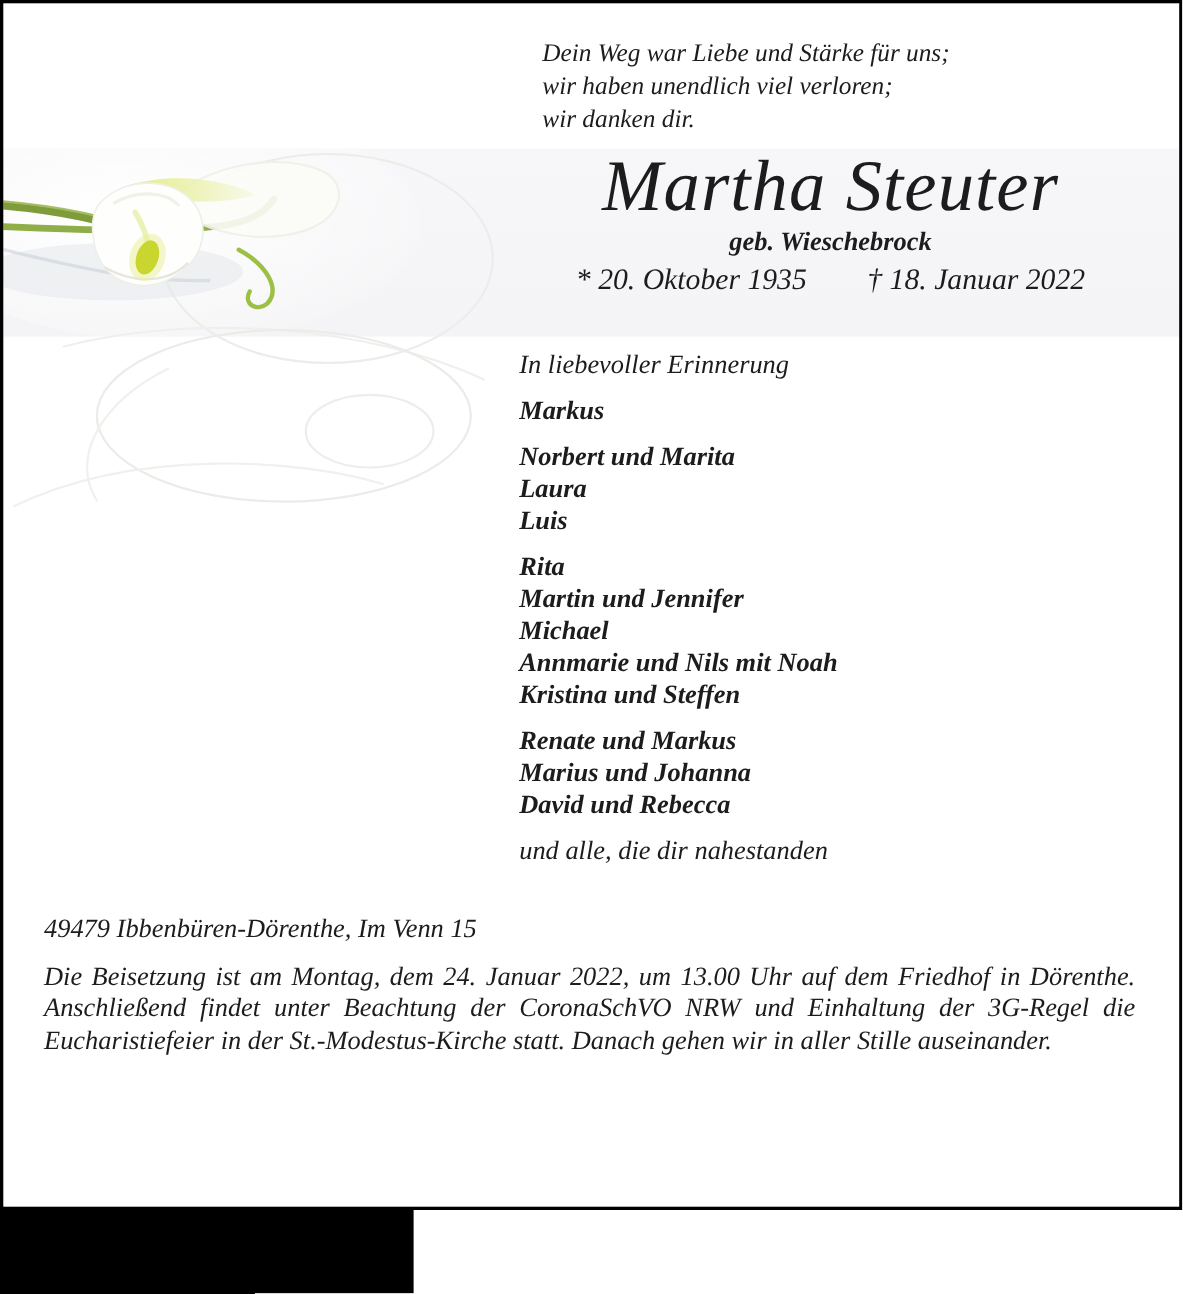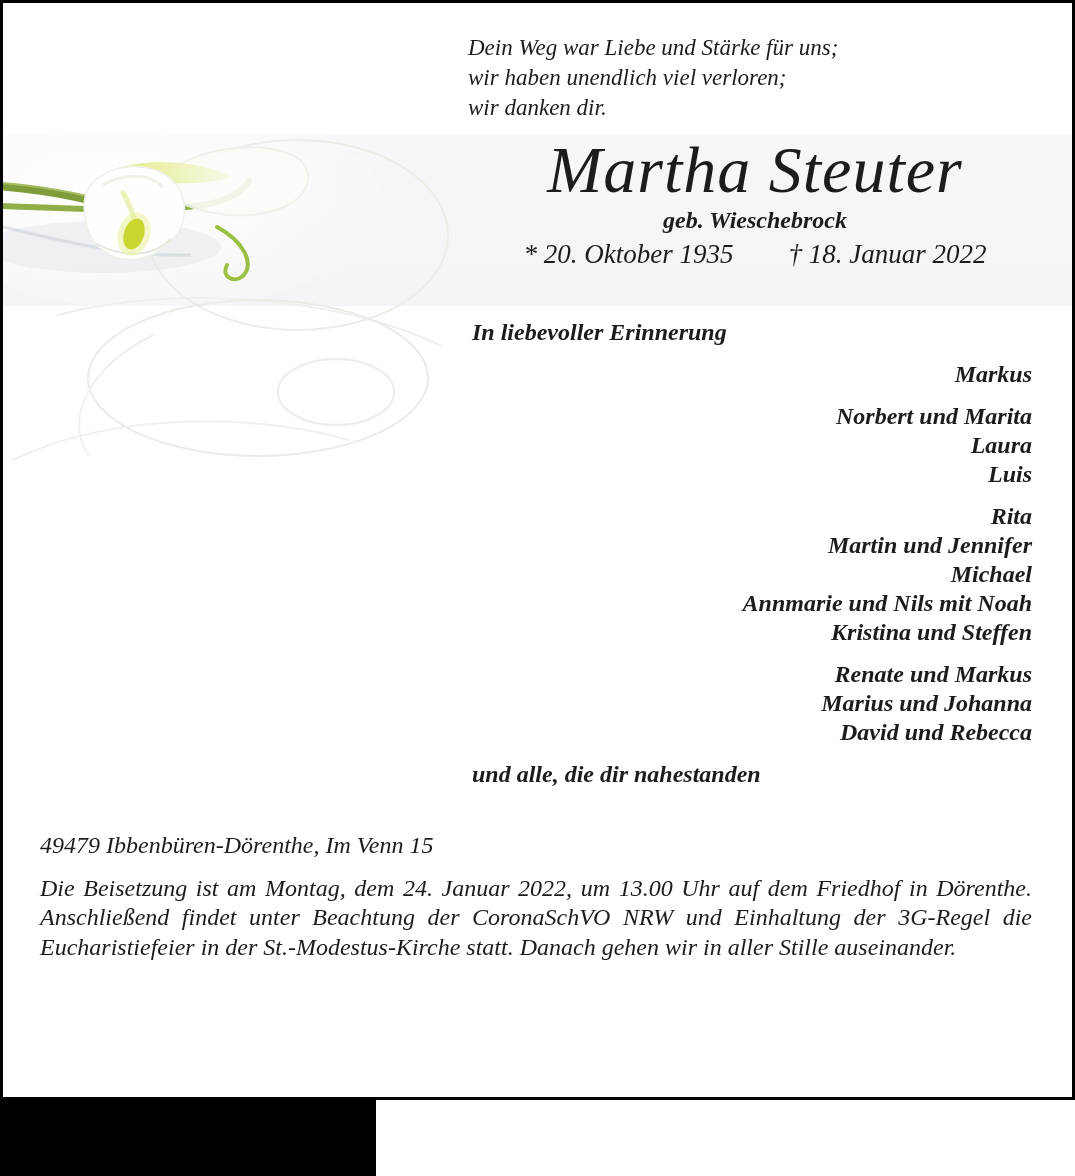--- a/index.html
+++ b/index.html
@@ -13,39 +13,39 @@
   .page{position:relative;width:1075px;height:1176px;background:#ffffff;overflow:hidden;}
 
   
   .frame{
     position:absolute;left:0;top:0;width:1075px;height:1100px;
     border:3px solid #000;box-sizing:border-box;
     pointer-events:none;
   }
 
   
-  .motto{position:absolute;left:468px;top:33px;font-size:23px;line-height:30px;}
+  .motto{position:absolute;left:493px;top:33px;font-size:23px;line-height:30px;}
 
   
   .band{
     position:absolute;left:3px;top:135px;width:1069px;height:171px;
     background:linear-gradient(180deg,#f7f7f9 0%,#f4f4f6 100%);
   }
   .band-inner{position:absolute;left:452px;right:17px;top:0;text-align:center;}
   .deceased-name{font-size:66px;line-height:70px;margin-top:0;font-weight:normal;letter-spacing:1px;}
   .maiden{font-size:24px;line-height:30px;font-weight:bold;}
   .dates{font-size:27px;line-height:30px;margin-top:4px;display:flex;justify-content:center;gap:55px;}
 
   
   .lily{position:absolute;left:3px;top:135px;pointer-events:none;}
 
   
   .mourners{position:absolute;left:472px;top:318px;font-size:24px;line-height:29px;width:560px;}
-  .mourners p{margin:0 0 13px 0;font-weight:bold;}
-  .mourners .group{font-weight:bold;text-align:right;}
+  .mourners p{margin:0 0 13px 0;}
+  .mourners .group{font-weight:bold;}
   .mourners .group span{display:block;}
 
   
   .bottom{position:absolute;left:40px;top:831px;width:996px;font-size:24px;line-height:29.5px;}
   .bottom p{margin:0 4px 13px 0;text-align:justify;}
   .bottom p.address{text-align:left;}
 
   
   .redaction{position:absolute;left:0;top:1100px;width:376px;height:76px;background:#000;}
 </style>

